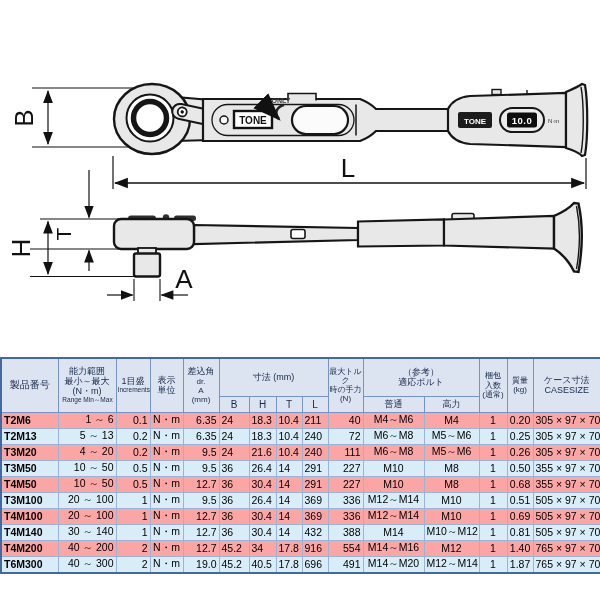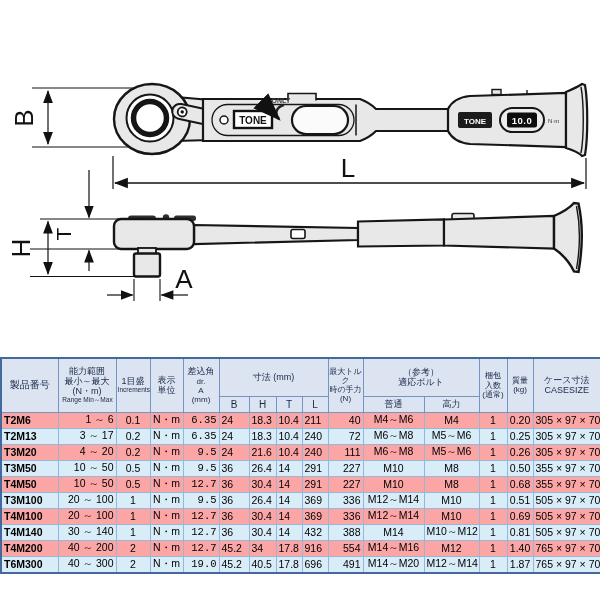--- a/index.html
+++ b/index.html
@@ -16,23 +16,23 @@
   .hl{font-size:9px;line-height:1.13;}
   .hm{font-size:8px;line-height:1.15;}
   .hs{font-size:6.8px;line-height:1.2;transform:scale(.96);}
   .hb{font-size:10px;}
   table.spec td{height:15px;border:1px solid #9ab4d8;font-size:10.5px;color:#000;
                 padding:0 2px;white-space:nowrap;overflow:hidden;}
   tbody tr{height:15px;background:#fca5a5;}
   tbody tr:nth-child(even){background:#d9edf8;}
   .c-model{text-align:left;font-weight:bold;padding-left:4px;font-size:11px;}
   .c-range{text-align:right;white-space:pre;padding-right:5px;}
-  .c-increment{text-align:center;padding-left:7px;}
+  .c-increment{text-align:right;padding-left:7px;}
   .c-unit{text-align:center;}
-  .c-drive{text-align:right;padding-right:4px;font-family:Liberation Mono, monospace;}
+  .c-drive{text-align:right;padding-right:4px;}
   .c-b,.c-h,.c-t,.c-l{text-align:left;padding-left:3px;}
   .c-force{text-align:right;padding-right:7px;margin-left:28px;}
   .c-bolt_normal,.c-bolt_high,.c-pack,.c-mass,.c-case_size{text-align:center;margin-left:27px;}
   .c-case_size{font-size:10px;}
   
   .oln{fill:#e8e8e8;stroke:#161616;}
   .dim{stroke:#111;fill:none;}
   text.dimlbl{font-size:26px;fill:#111;}
 </style>
 </head>
@@ -238,21 +238,21 @@
           <td class="c-l">211</td>
           <td class="c-force">40</td>
           <td class="c-bolt_normal">M4～M6</td>
           <td class="c-bolt_high">M4</td>
           <td class="c-pack">1</td>
           <td class="c-mass">0.20</td>
           <td class="c-case_size">305 × 97 × 70</td>
         </tr>
         <tr>
           <td class="c-model">T2M13</td>
-          <td class="c-range"> 3 ～  17</td>
+          <td class="c-range"> 5 ～  13</td>
           <td class="c-increment">0.2</td>
           <td class="c-unit">N・m</td>
           <td class="c-drive">6.35</td>
           <td class="c-b">24</td>
           <td class="c-h">18.3</td>
           <td class="c-t">10.4</td>
           <td class="c-l">240</td>
           <td class="c-force">72</td>
           <td class="c-bolt_normal">M6～M8</td>
           <td class="c-bolt_high">M5～M6</td>

